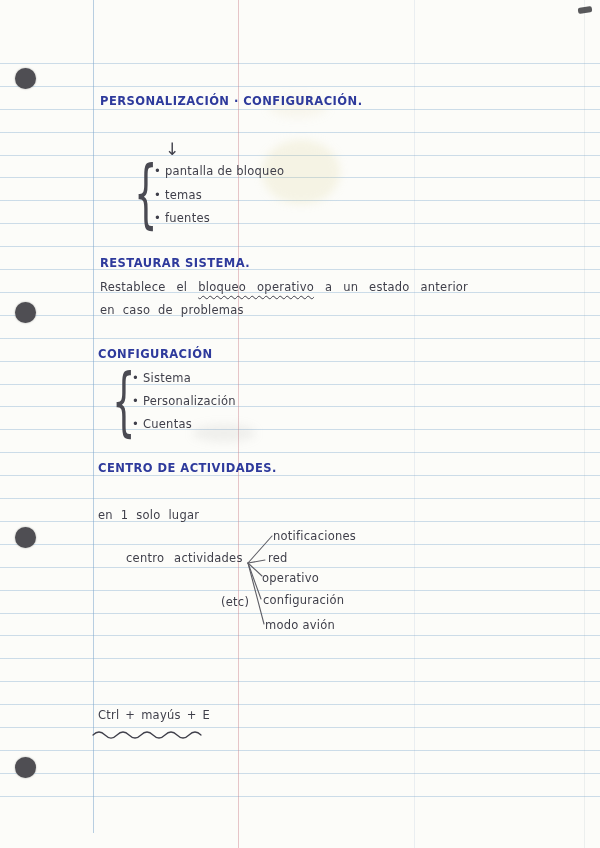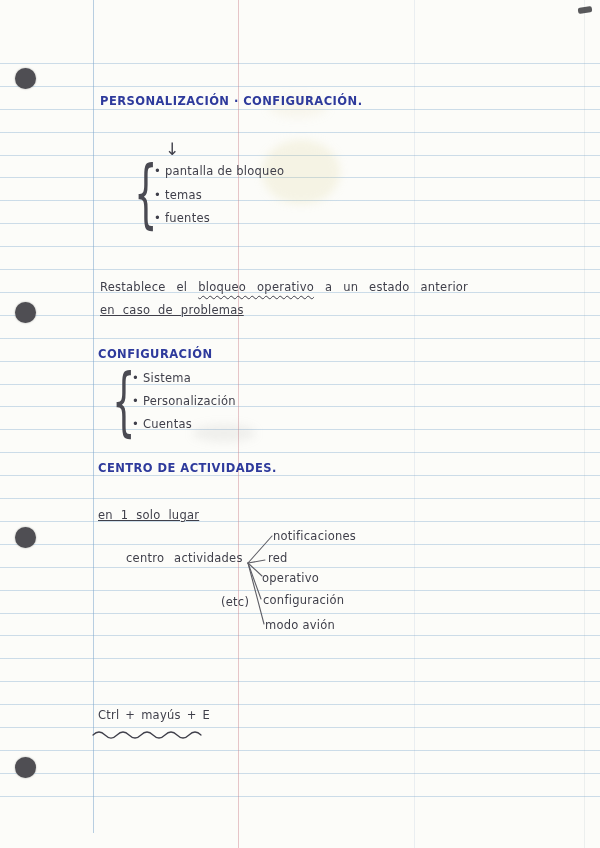--- a/index.html
+++ b/index.html
@@ -38,21 +38,21 @@
   .smudge.c{left:268px;top:96px;width:60px;height:22px;background:rgba(214,196,140,.10);}
 
   .h{
     position:absolute;color:#2e3a9c;font-weight:bold;
     font-size:11.5px;letter-spacing:.45px;white-space:nowrap;
   }
   .t{
     position:absolute;color:#3f3f4a;font-size:11.5px;
     letter-spacing:.25px;white-space:nowrap;
   }
-  .ws4{word-spacing:4px;text-decoration:underline;}
+  .ws4{word-spacing:4px;}
   .ws7{word-spacing:7px;}
   .wavy{
     text-decoration-line:underline;text-decoration-style:wavy;
     text-decoration-thickness:1px;text-underline-offset:4px;
   }
   .brace{
     position:absolute;color:#4a4a52;font-size:74px;line-height:74px;
     transform:scaleX(.5);transform-origin:left center;font-weight:normal;
   }
   .li::before{content:"• ";}
@@ -78,20 +78,21 @@
   <div class="smudge b"></div>
   <div class="smudge c"></div>
 
   <div class="h" style="left:100px;top:94px">PERSONALIZACIÓN · CONFIGURACIÓN.</div>
   <div class="arrow" style="left:165px;top:139px">↓</div>
   <div class="brace" style="left:134px;top:156px">{</div>
   <div class="t li" style="left:154px;top:164px">pantalla de bloqueo</div>
   <div class="t li" style="left:154px;top:188px">temas</div>
   <div class="t li" style="left:154px;top:211px">fuentes</div>
 
+  <div class="h" style="left:100px;top:256px">RESTAURAR SISTEMA.</div>
   <div class="t ws7" style="left:100px;top:280px">
     <span>Restablece el</span>
     <span class="wavy">bloqueo operativo</span>
     <span>a un estado anterior</span>
   </div>
   <div class="t ws4" style="left:100px;top:303px">en caso de problemas</div>
 
   <div class="h" style="left:98px;top:347px">CONFIGURACIÓN</div>
   <div class="brace" style="left:112px;top:364px">{</div>
   <div class="t li" style="left:132px;top:371px">Sistema</div>

